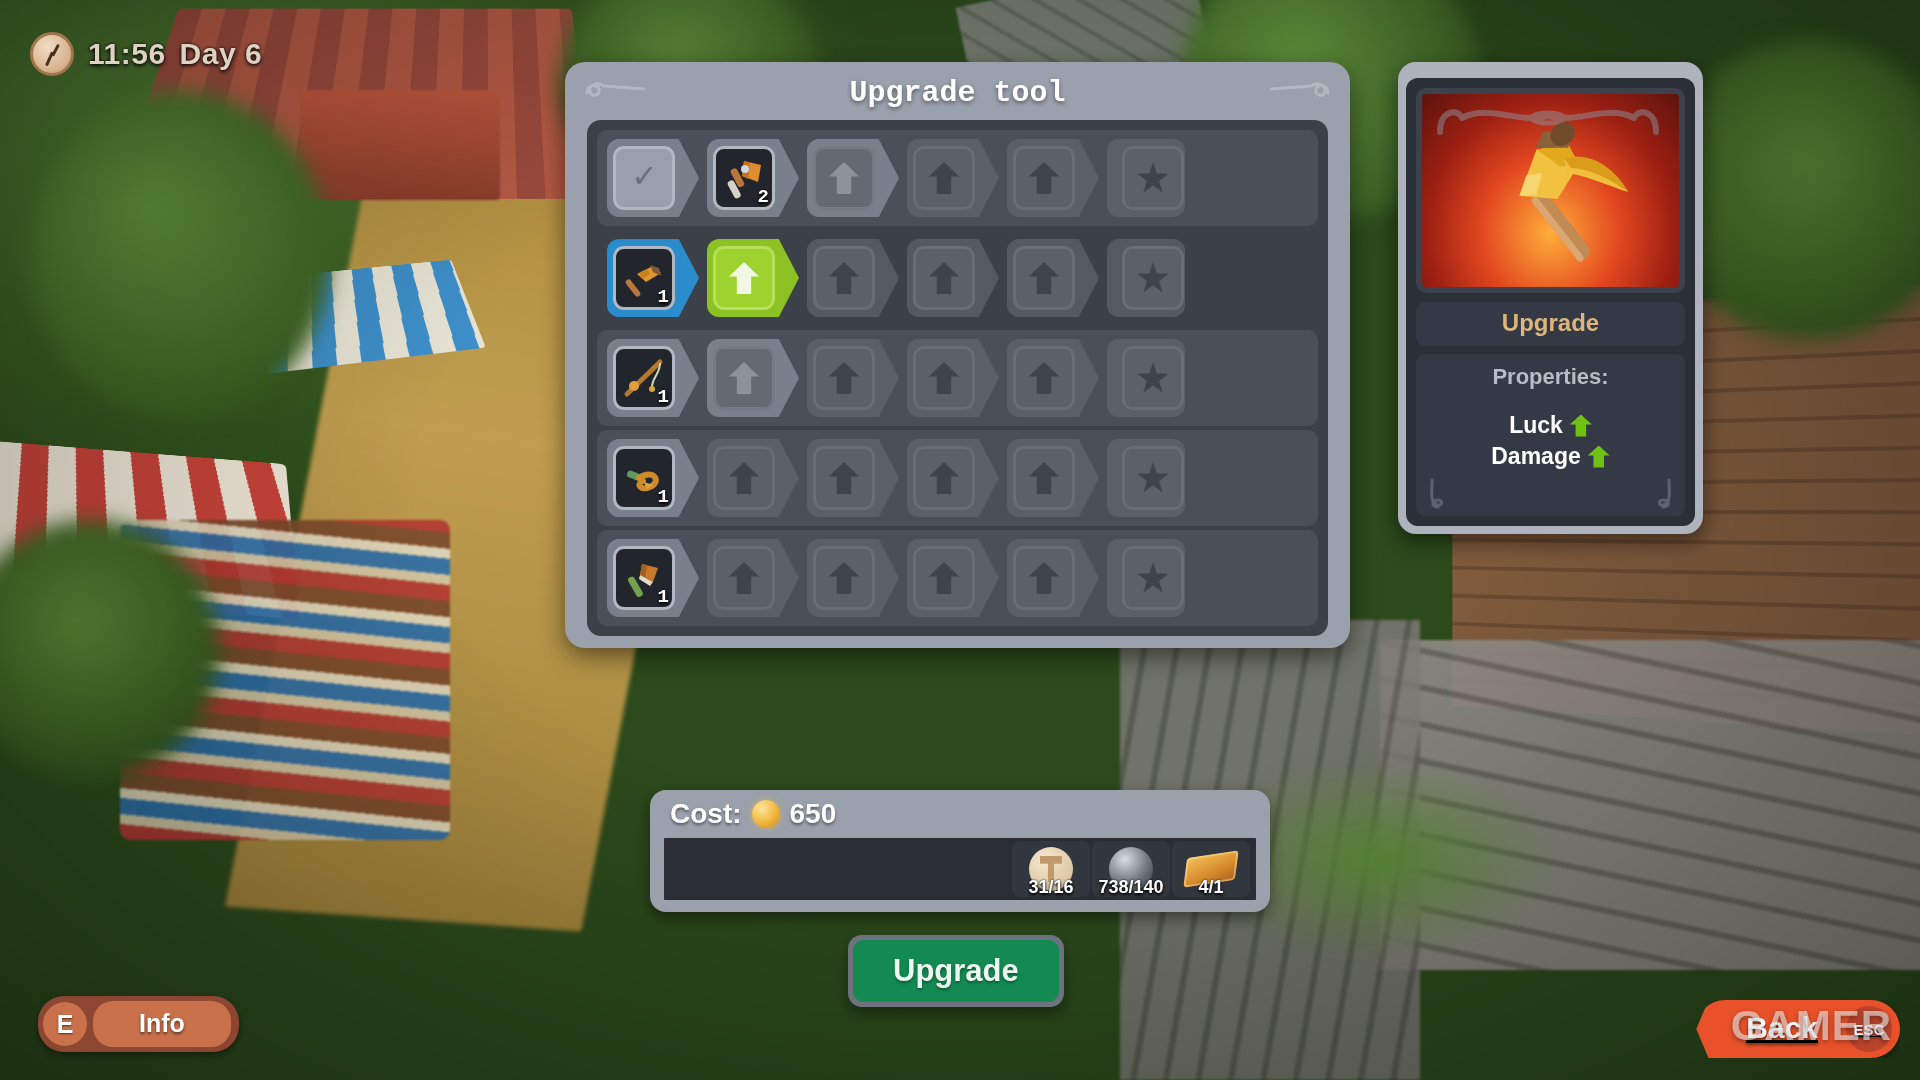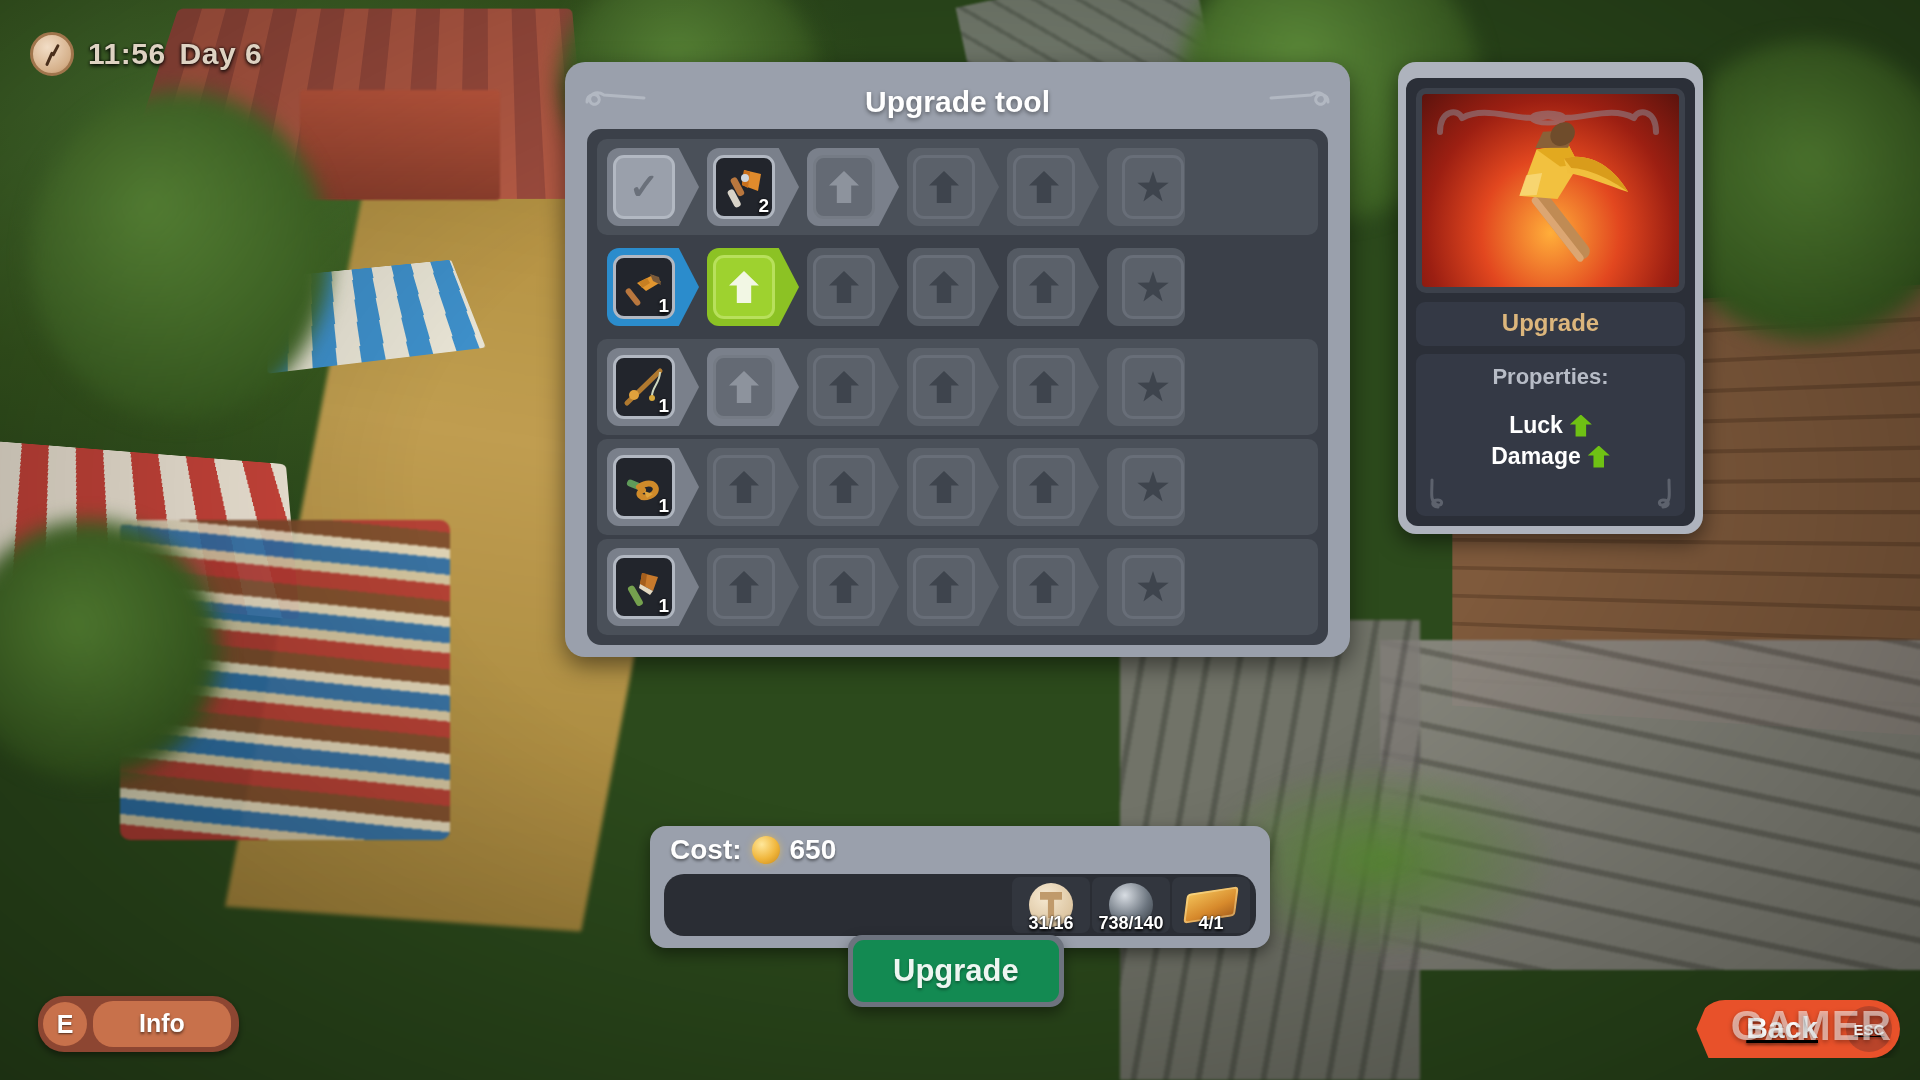--- a/index.html
+++ b/index.html
@@ -175,22 +175,23 @@
   #watermark {
     position: absolute; right: 28px; bottom: 30px; z-index: 21;
     font-size: 42px; font-weight: bold; letter-spacing: 1px;
     color: rgba(255,255,255,.55); text-shadow: 0 2px 5px rgba(0,0,0,.35);
     pointer-events: none;
   }
 
   
   #panel {
     position: absolute; left: 565px; top: 62px; width: 785px; z-index: 15;
-    background: #9aa0ac; border-radius: 20px; padding: 12px 0 12px;
+    background: #9aa0ac; border-radius: 20px; padding: 3px 0 12px;
     box-shadow: 0 8px 24px rgba(0,0,0,.5);
+    font-family: Liberation Mono, monospace;
   }
   .panel-head {
     position: relative; height: 55px; display: flex;
     align-items: center; justify-content: center;
   }
   .panel-title {
     color: #fff; font-size: 30px; font-weight: bold;
     text-shadow: 0 2px 4px rgba(0,0,0,.45);
   }
   .flourish {
@@ -253,36 +254,36 @@
     position: absolute; right: 3px; bottom: -1px; z-index: 3;
     color: #fff; font-size: 19px; font-weight: bold;
     text-shadow: 0 2px 3px rgba(0,0,0,.95), 0 0 2px #000;
   }
 
   
   .tool-ico { width: 48px; height: 48px; position: relative; }
 
   
   #cost-bar {
-    position: absolute; left: 650px; top: 826px; width: 620px; z-index: 15;
+    position: absolute; left: 650px; top: 790px; width: 620px; z-index: 15;
     background: #9aa0ac; border-radius: 16px; padding: 8px 14px 12px;
     box-shadow: 0 6px 16px rgba(0,0,0,.45);
   }
   .cost-line {
     display: flex; align-items: center; gap: 10px; padding: 0 6px 8px;
     color: #fff; font-size: 28px; font-weight: bold;
     text-shadow: 0 2px 3px rgba(0,0,0,.45);
   }
   .cost-coin {
     width: 28px; height: 28px; border-radius: 50%;
     background: radial-gradient(circle at 35% 30%, #ffe79a, #f0b63c 55%, #c98716 100%);
     box-shadow: 0 0 7px rgba(255,200,60,.5);
   }
   .mats {
-    background: #2a2d34; border-radius: 20px; height: 62px;
+    background: #2a2d34; border-radius: 1px; height: 62px;
     display: flex; align-items: center; justify-content: flex-end; padding-right: 6px; gap: 2px;
   }
   .mat {
     position: relative; width: 78px; height: 56px; border-radius: 8px;
     background: #32363e; display: flex; align-items: center; justify-content: center;
   }
   .mat .mico { width: 44px; height: 44px; border-radius: 50%; }
   .mat .mico.hammer { background: radial-gradient(circle at 38% 30%, #f6e9d2, #ddc6a2 70%, #bda77f); position: relative; }
   .mat .mico.hammer::after {
     content:""; position:absolute; left:11px; top:9px; width:22px; height:26px; background:#c09a6b;

